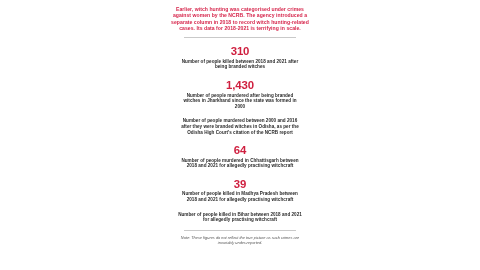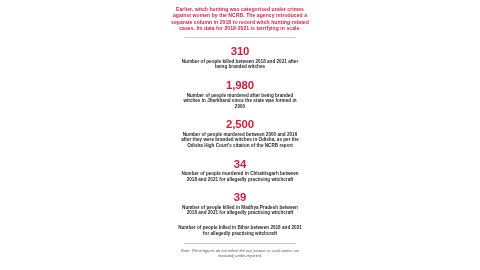--- a/index.html
+++ b/index.html
@@ -95,31 +95,30 @@
     <div class="divider"></div>
 
     <div class="stats">
 
       <div class="stat">
         <div class="stat-number">310</div>
         <div class="stat-desc">Number of people killed between 2018 and 2021 after being branded witches</div>
       </div>
 
       <div class="stat">
-        <div class="stat-number">1,980</div>
+        <div class="stat-number">1,430</div>
         <div class="stat-desc">Number of people murdered after being branded witches in Jharkhand since the state was formed in 2000</div>
       </div>
 
       <div class="stat">
-        <div class="stat-number">2,500</div>
         <div class="stat-desc">Number of people murdered between 2000 and 2016 after they were branded witches in Odisha, as per the Odisha High Court's citation of the NCRB report</div>
       </div>
 
       <div class="stat">
-        <div class="stat-number">34</div>
+        <div class="stat-number">64</div>
         <div class="stat-desc">Number of people murdered in Chhattisgarh between 2018 and 2021 for allegedly practising witchcraft</div>
       </div>
 
       <div class="stat">
         <div class="stat-number">39</div>
         <div class="stat-desc">Number of people killed in Madhya Pradesh between 2018 and 2021 for allegedly practising witchcraft</div>
       </div>
 
       <div class="stat">
         <div class="stat-desc">Number of people killed in Bihar between 2018 and 2021 for allegedly practising witchcraft</div>

